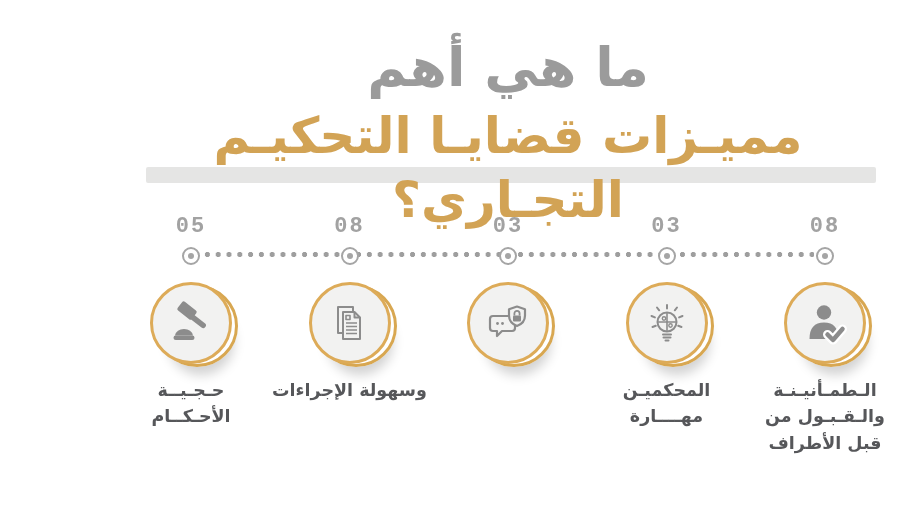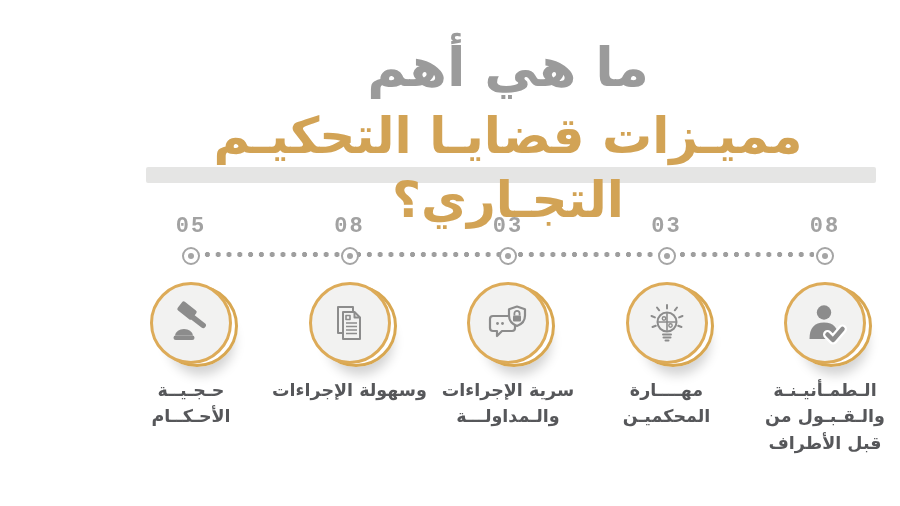--- a/index.html
+++ b/index.html
@@ -109,43 +109,39 @@
           <path d="M24 6 v3.5"></path>
           <path d="M14 8.5 l2.2 2.8"></path>
           <path d="M34 8.5 l-2.2 2.8"></path>
           <path d="M8.5 17 l3.4 1.4"></path>
           <path d="M39.5 17 l-3.4 1.4"></path>
           <path d="M9.5 28 l3.3 -1.2"></path>
           <path d="M38.5 28 l-3.3 -1.2"></path>
         </svg>
       </div>
       <div class="label">
+        <span>المحكميـن</span>
         <span>مهــــارة</span>
-        <span>المحكميـن</span>
       </div>
     </div>
 
     <div class="item">
       <div class="item-number">03</div>
       <div class="marker">
           <div class="marker-dot"></div>
         </div>
       <div class="circle">
         <svg class="icon" viewBox="0 0 48 48" fill="none" stroke="#8c8c8c" stroke-width="2.2" stroke-linejoin="round">
           <path d="M9 17 h19 a3 3 0 0 1 3 3 v9 a3 3 0 0 1 -3 3 h-10 l-5 5 v-5 h-4 a3 3 0 0 1 -3 -3 v-9 a3 3 0 0 1 3 -3 z"></path>
           <circle cx="13.5" cy="24.5" r="1.4" fill="#8c8c8c" stroke="none"></circle>
           <circle cx="18.5" cy="24.5" r="1.4" fill="#8c8c8c" stroke="none"></circle>
           <path d="M33 7.5 l8 2.8 v6.2 q0 7.5 -8 10.5 q-8 -3 -8 -10.5 v-6.2 z" fill="#f2f2f1"></path>
           <path d="M30.4 16.5 v-2 a2.6 2.6 0 0 1 5.2 0 v2" stroke-width="1.8"></path>
           <rect x="29" y="16.5" width="8" height="6" rx="1" fill="#8c8c8c" stroke="none"></rect>
         </svg>
-      </div>
-      <div class="label">
-        <span>سرية الإجراءات</span>
-        <span>والـمداولـــة</span>
       </div>
     </div>
 
     <div class="item">
       <div class="item-number">08</div>
       <div class="marker">
           <div class="marker-dot"></div>
         </div>
       <div class="circle">
         <svg class="icon" viewBox="0 0 48 48" fill="none" stroke="#8c8c8c" stroke-width="2" stroke-linejoin="round">

